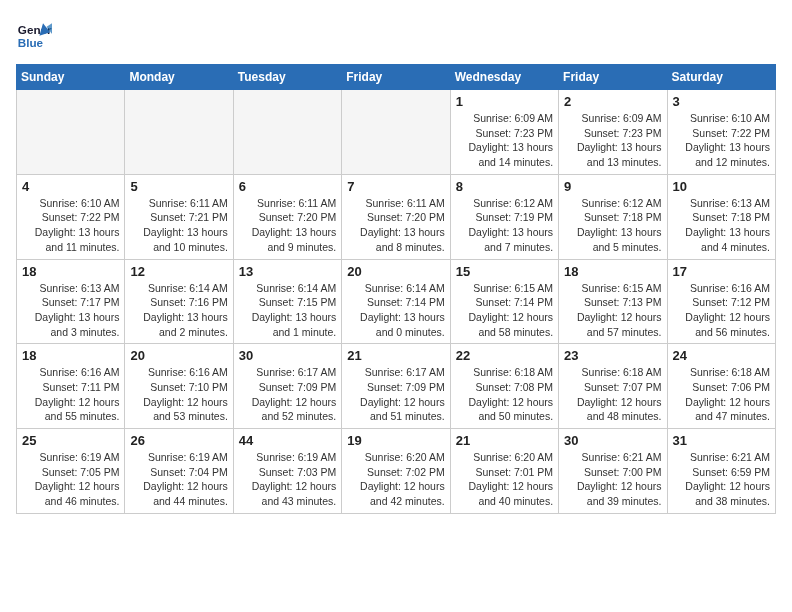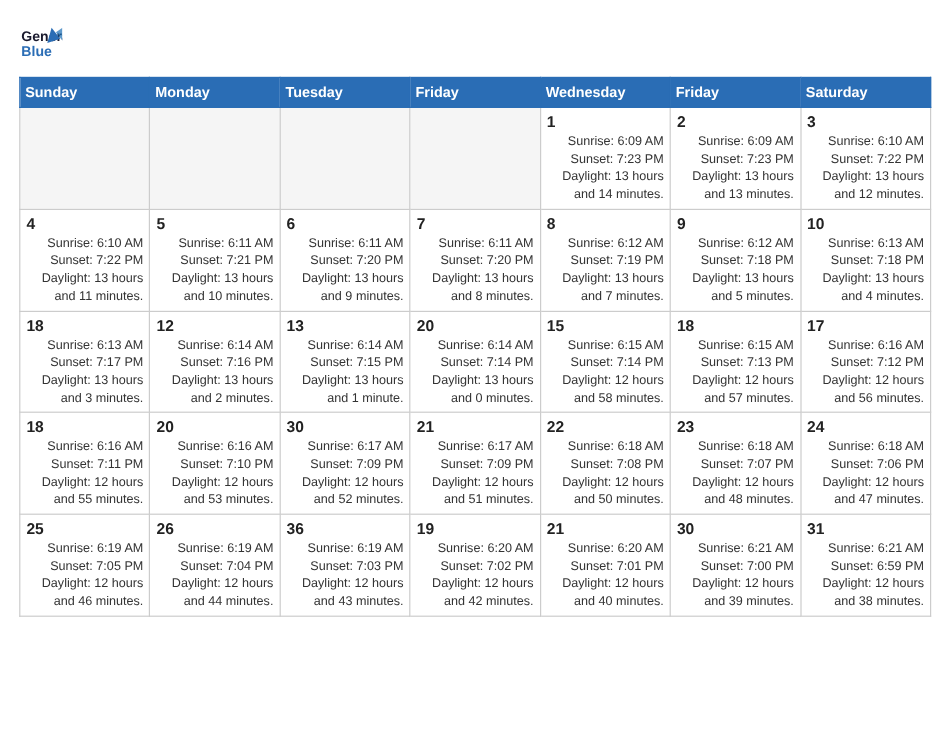--- a/index.html
+++ b/index.html
@@ -221,21 +221,21 @@
       <tr>
         <td>
           <span class="day-number">25</span>
           <div class="day-info">Sunrise: 6:19 AM<br>Sunset: 7:05 PM<br>Daylight: 12 hours<br>and 46 minutes.</div>
         </td>
         <td>
           <span class="day-number">26</span>
           <div class="day-info">Sunrise: 6:19 AM<br>Sunset: 7:04 PM<br>Daylight: 12 hours<br>and 44 minutes.</div>
         </td>
         <td>
-          <span class="day-number">36</span>
+          <span class="day-number">44</span>
           <div class="day-info">Sunrise: 6:19 AM<br>Sunset: 7:03 PM<br>Daylight: 12 hours<br>and 43 minutes.</div>
         </td>
         <td>
           <span class="day-number">19</span>
           <div class="day-info">Sunrise: 6:20 AM<br>Sunset: 7:02 PM<br>Daylight: 12 hours<br>and 42 minutes.</div>
         </td>
         <td>
           <span class="day-number">21</span>
           <div class="day-info">Sunrise: 6:20 AM<br>Sunset: 7:01 PM<br>Daylight: 12 hours<br>and 40 minutes.</div>
         </td>

